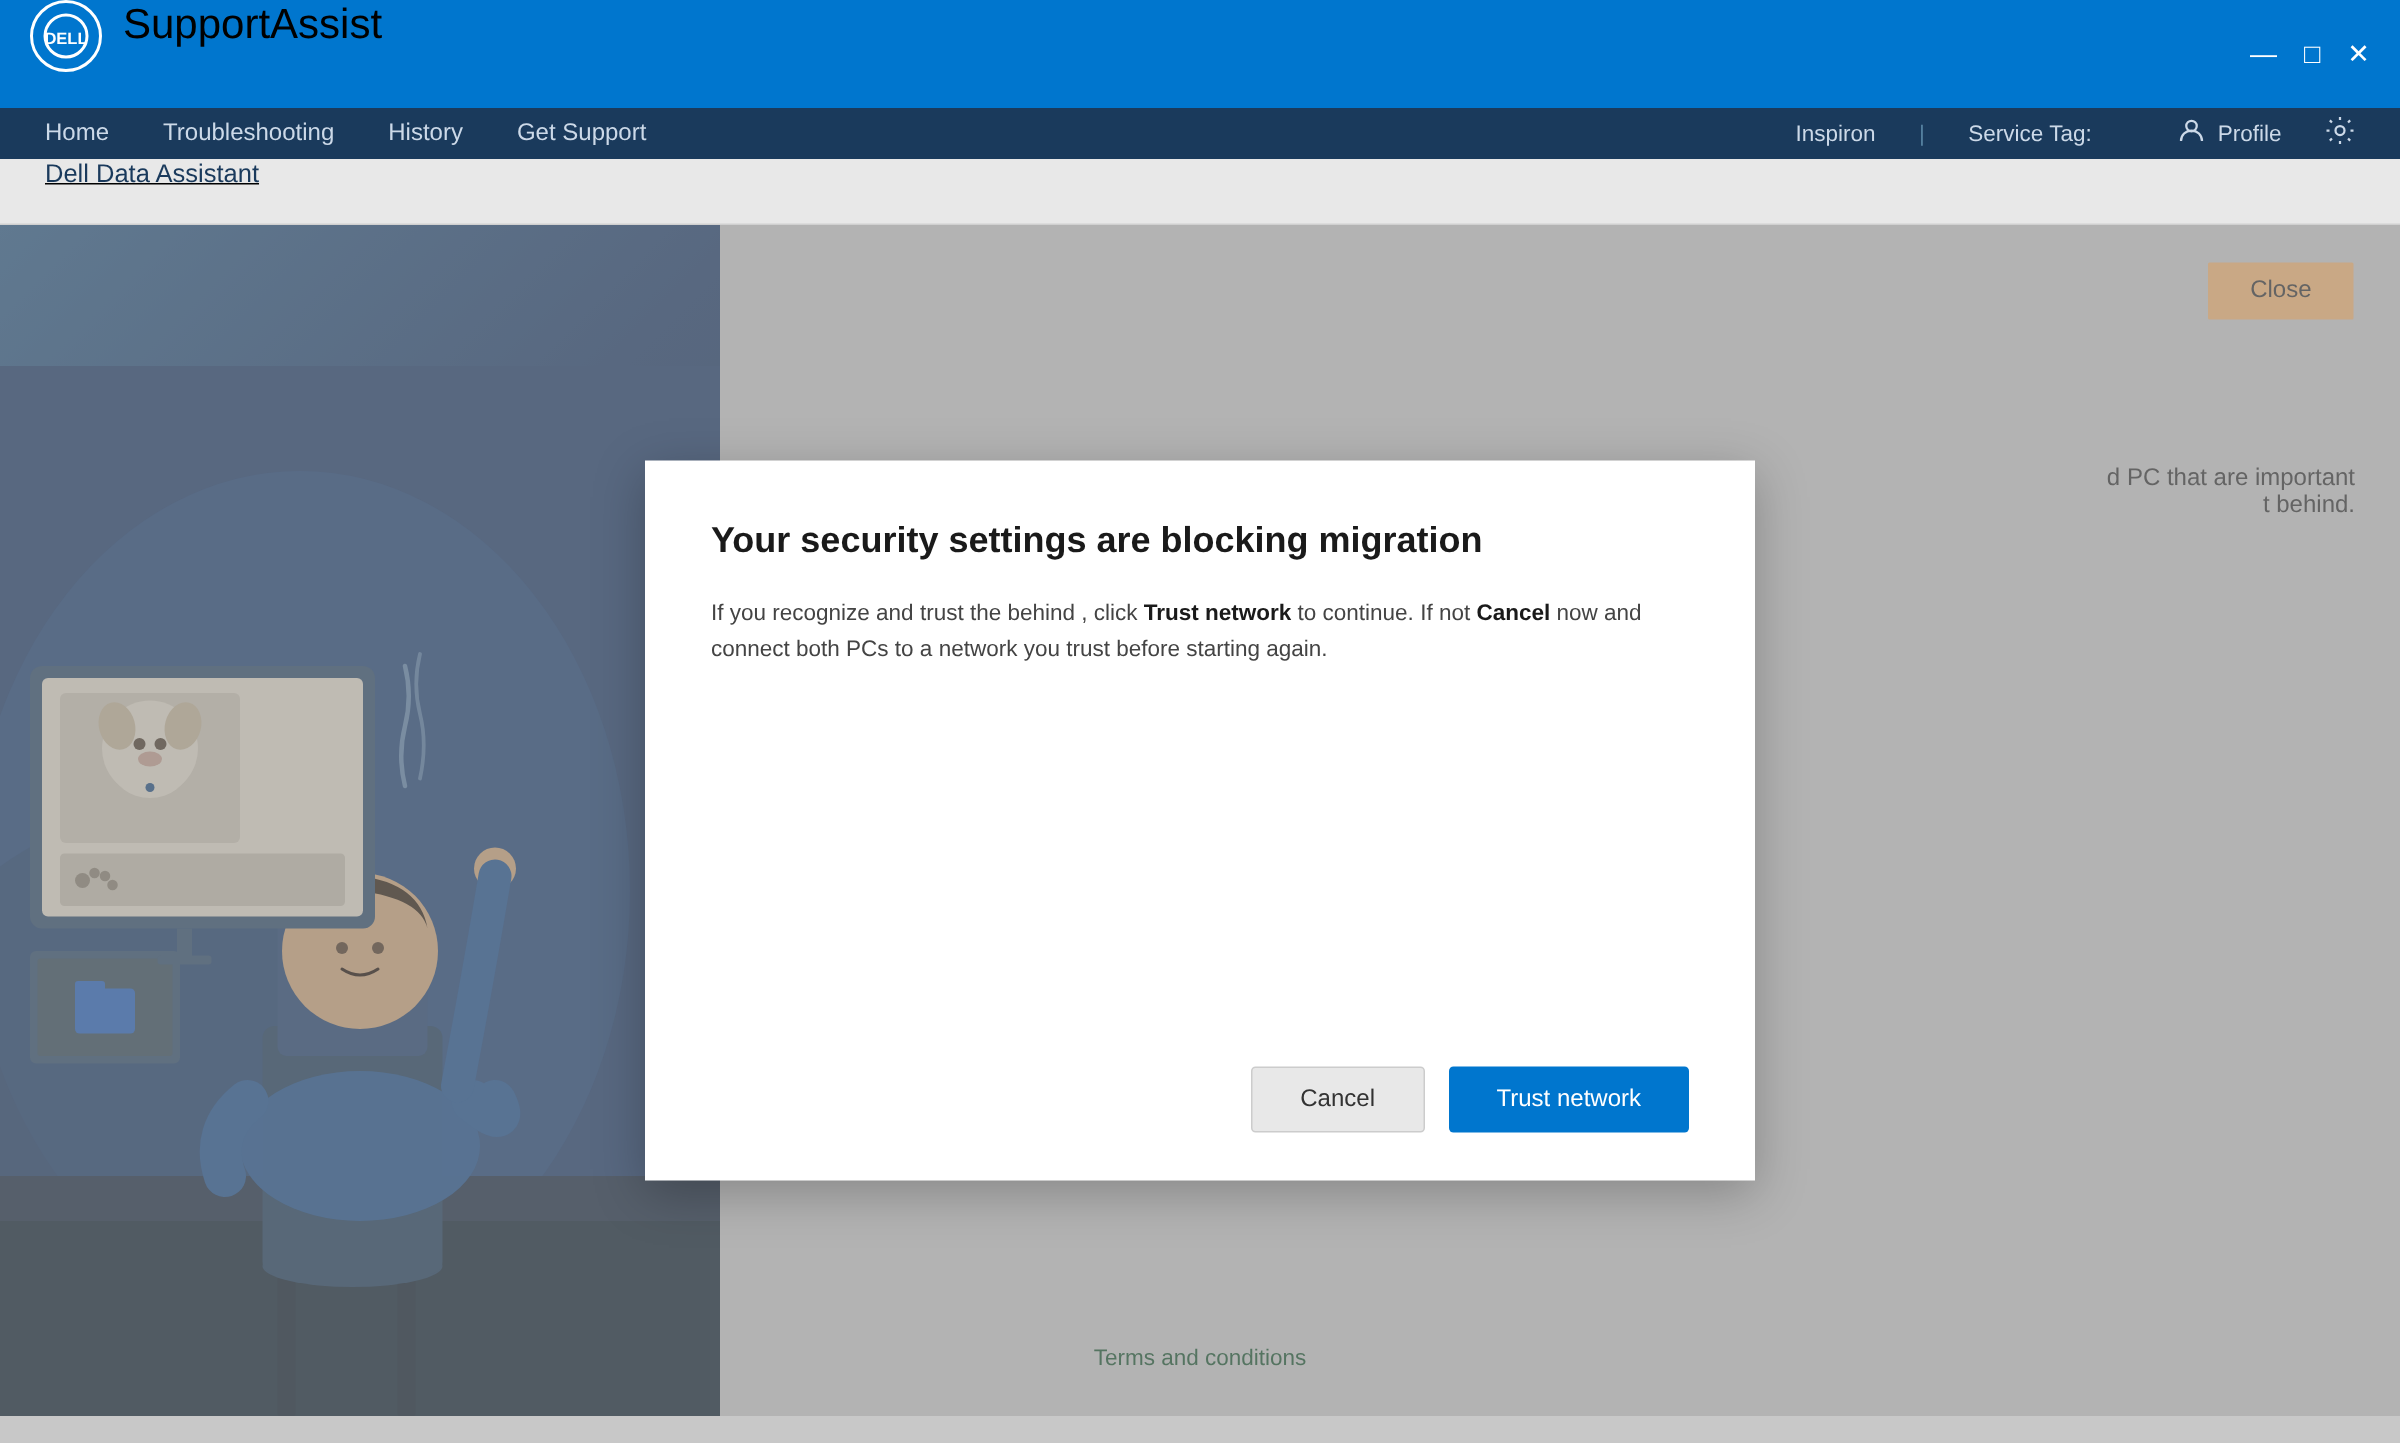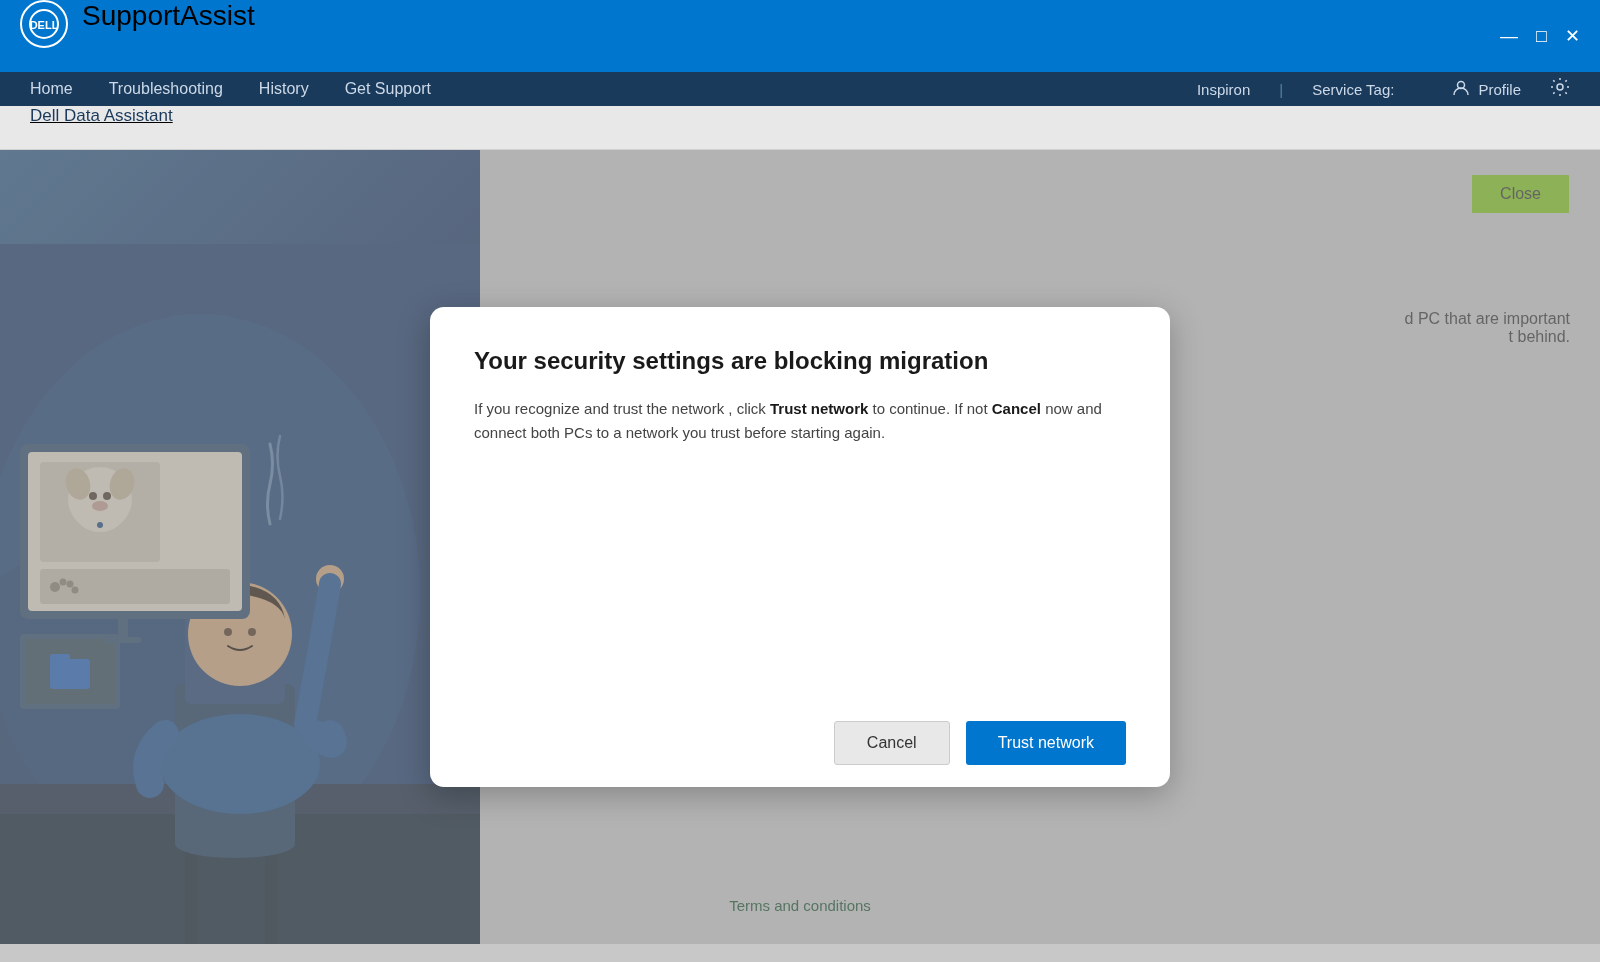--- a/index.html
+++ b/index.html
@@ -156,21 +156,21 @@
       background: #d0d0d0;
     }
 
     
     #close-btn-area {
       position: absolute;
       top: 24px;
       right: 30px;
     }
     #close-btn {
-      background: #84cc16;
+      background: #fdba74;
       border: 1px solid #d0d0d0;
       padding: 10px 28px;
       font-size: 16px;
       color: #333;
       cursor: pointer;
       border-radius: 2px;
     }
 
     
     #right-text {
@@ -202,24 +202,24 @@
       background: rgba(150,150,150,0.5);
       display: flex;
       align-items: center;
       justify-content: center;
       z-index: 10;
     }
 
     
     #dialog {
       background: white;
-      border-radius: 14px;
+      border-radius: 0;
       width: 740px;
       min-height: 480px;
-      padding: 40px 44px 22px 44px;
+      padding: 40px 44px 32px 44px;
       display: flex;
       flex-direction: column;
       box-shadow: 0 8px 32px rgba(0,0,0,0.25);
       position: relative;
     }
     #dialog-title {
       font-size: 24px;
       font-weight: 600;
       color: #1a1a1a;
       margin-bottom: 22px;
@@ -394,21 +394,21 @@
     <div>d PC that are important</div>
     <div>t behind.</div>
   </div>
 
   <a id="terms-link" href="#">Terms and conditions</a>
 
   <div id="overlay">
     <div id="dialog">
       <div id="dialog-title">Your security settings are blocking migration</div>
       <div id="dialog-body">
-        <span>If you recognize and trust the network , click </span><span class="bold">Trust network</span><span> to continue. If not </span><span class="bold">Cancel</span><span> now and connect both PCs to a network you trust before starting again.</span>
+        <span>If you recognize and trust the behind , click </span><span class="bold">Trust network</span><span> to continue. If not </span><span class="bold">Cancel</span><span> now and connect both PCs to a network you trust before starting again.</span>
       </div>
       <div id="dialog-footer">
         <button id="cancel-btn">Cancel</button>
         <button id="trust-network-btn">Trust network</button>
       </div>
     </div>
   </div>
 
 </div>
 

